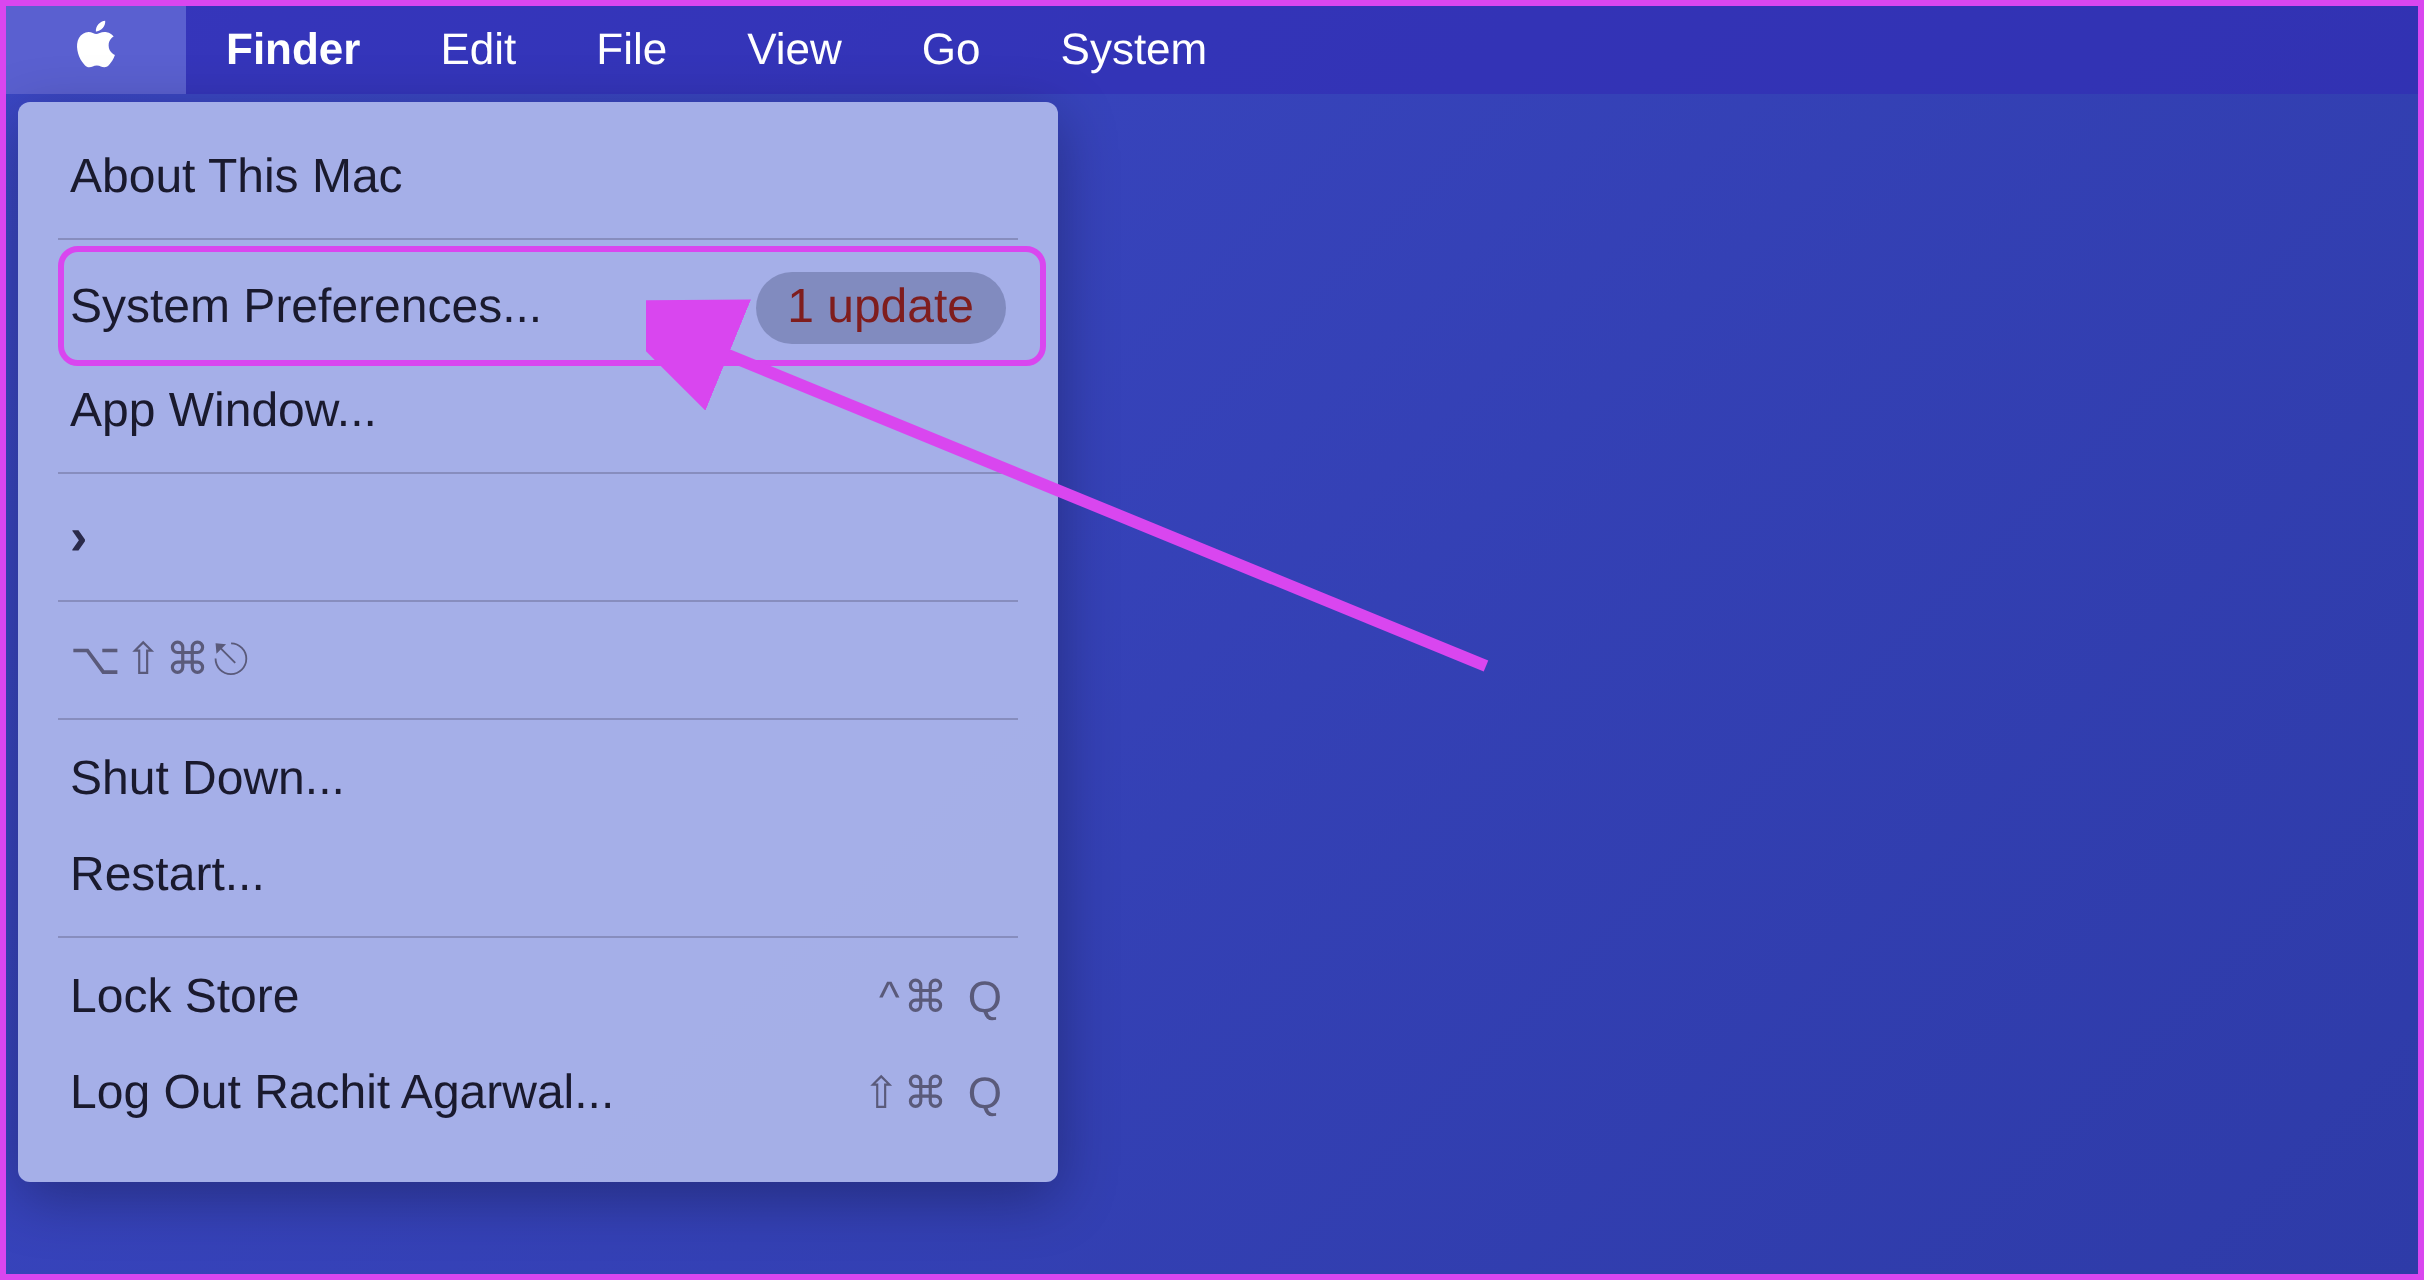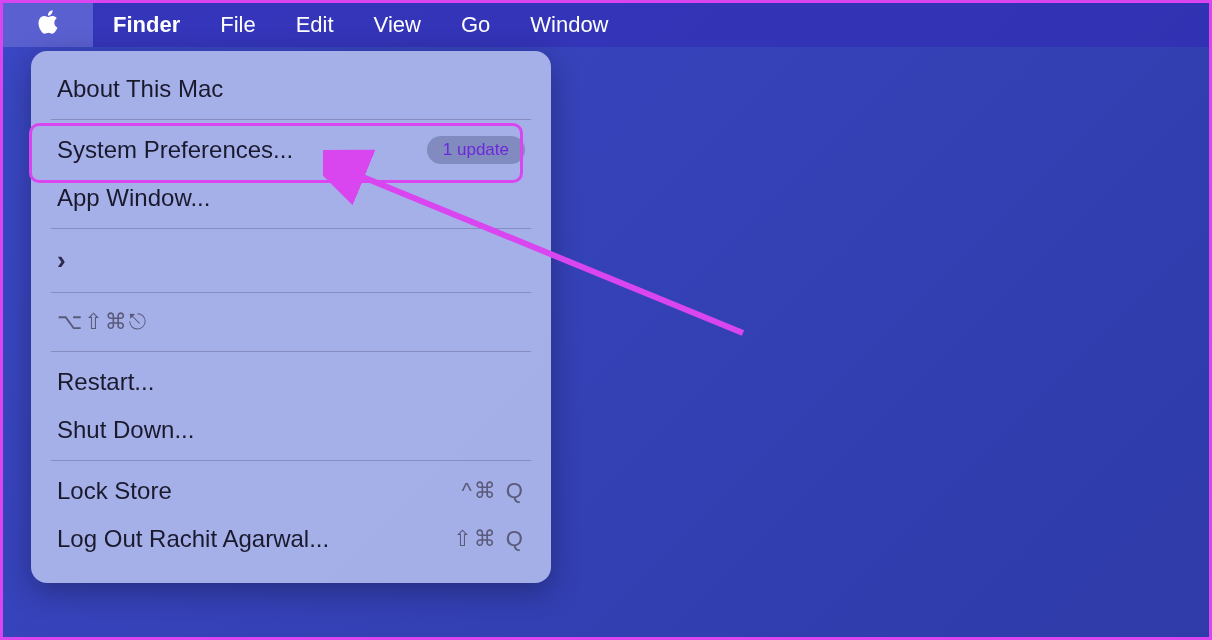--- a/index.html
+++ b/index.html
@@ -44,25 +44,25 @@
     .apple-logo svg {
       width: 28px;
       height: 28px;
       fill: white;
     }
     .app-name {
       font-weight: 700;
     }
     .dropdown {
       position: absolute;
-      left: 28px;
+      left: 6px;
       top: 48px;
       width: 520px;
       background: rgba(175, 185, 235, 0.92);
-      border-radius: 16px;
+      border-radius: 6px;
       box-shadow: 0 8px 30px rgba(0,0,0,0.3);
       padding: 14px 0 20px 0;
       color: #1a1a2e;
       font-size: 24px;
     }
     .menu-item {
       padding: 10px 26px;
       display: flex;
       align-items: center;
       justify-content: space-between;
@@ -82,22 +82,22 @@
       left: 26px;
       top: 120px;
       width: 494px;
       height: 60px;
       border: 3px solid #d946ef;
       border-radius: 10px;
       pointer-events: none;
     }
     .badge {
       background: rgba(120,130,180,0.8);
-      color: #6d28d9;
-      font-size: 17px;
+      color: #7f1d1d;
+      font-size: 24px;
       padding: 4px 16px;
       border-radius: 18px;
     }
     .chevron {
       font-size: 26px;
       color: #2a2a4a;
       font-weight: 600;
     }
     .shortcut {
       color: #5a5a7a;
@@ -115,25 +115,25 @@
 
 <div class="menubar">
   <div class="apple-logo-container">
     <span class="apple-logo">
       <svg viewBox="0 0 24 24">
           <path d="M18.71 19.5c-.83 1.24-1.71 2.45-3.05 2.47-1.34.03-1.77-.79-3.29-.79-1.53 0-2 .77-3.27.82-1.31.05-2.3-1.32-3.14-2.53C4.25 17 2.94 12.45 4.7 9.39c.87-1.52 2.43-2.48 4.12-2.51 1.28-.02 2.5.87 3.29.87.78 0 2.26-1.07 3.81-.91.65.03 2.47.26 3.64 1.98-.09.06-2.17 1.28-2.15 3.81.03 3.02 2.65 4.03 2.68 4.04-.03.07-.42 1.44-1.38 2.83M13 3.5c.73-.83 1.94-1.46 2.94-1.5.13 1.17-.34 2.35-1.04 3.19-.69.85-1.83 1.51-2.95 1.42-.15-1.15.41-2.35 1.05-3.11z"></path>
         </svg>
     </span>
   </div>
   <div class="menubar-item app-name">Finder</div>
+  <div class="menubar-item">Edit</div>
   <div class="menubar-item">File</div>
-  <div class="menubar-item">Edit</div>
   <div class="menubar-item">View</div>
   <div class="menubar-item">Go</div>
-  <div class="menubar-item">Window</div>
+  <div class="menubar-item">System</div>
 </div>
 
 <div class="dropdown">
   <div class="menu-item">
     <span class="label">About This Mac</span>
   </div>
   <div class="menu-divider"></div>
   <div class="menu-item">
     <span class="label">System Preferences...</span>
     <span class="badge">1 update</span>
@@ -144,24 +144,24 @@
   <div class="menu-divider"></div>
   <div class="menu-item">
     <span class="chevron">›</span>
   </div>
   <div class="menu-divider"></div>
   <div class="menu-item">
     <span class="shortcut">⌥⇧⌘⎋</span>
   </div>
   <div class="menu-divider"></div>
   <div class="menu-item">
-    <span class="label">Restart...</span>
+    <span class="label">Shut Down...</span>
   </div>
   <div class="menu-item">
-    <span class="label">Shut Down...</span>
+    <span class="label">Restart...</span>
   </div>
   <div class="menu-divider"></div>
   <div class="menu-item">
     <span class="label">Lock Store</span>
     <span class="shortcut">^⌘ Q</span>
   </div>
   <div class="menu-item">
     <span class="label">Log Out Rachit Agarwal...</span>
     <span class="shortcut">⇧⌘ Q</span>
   </div>

